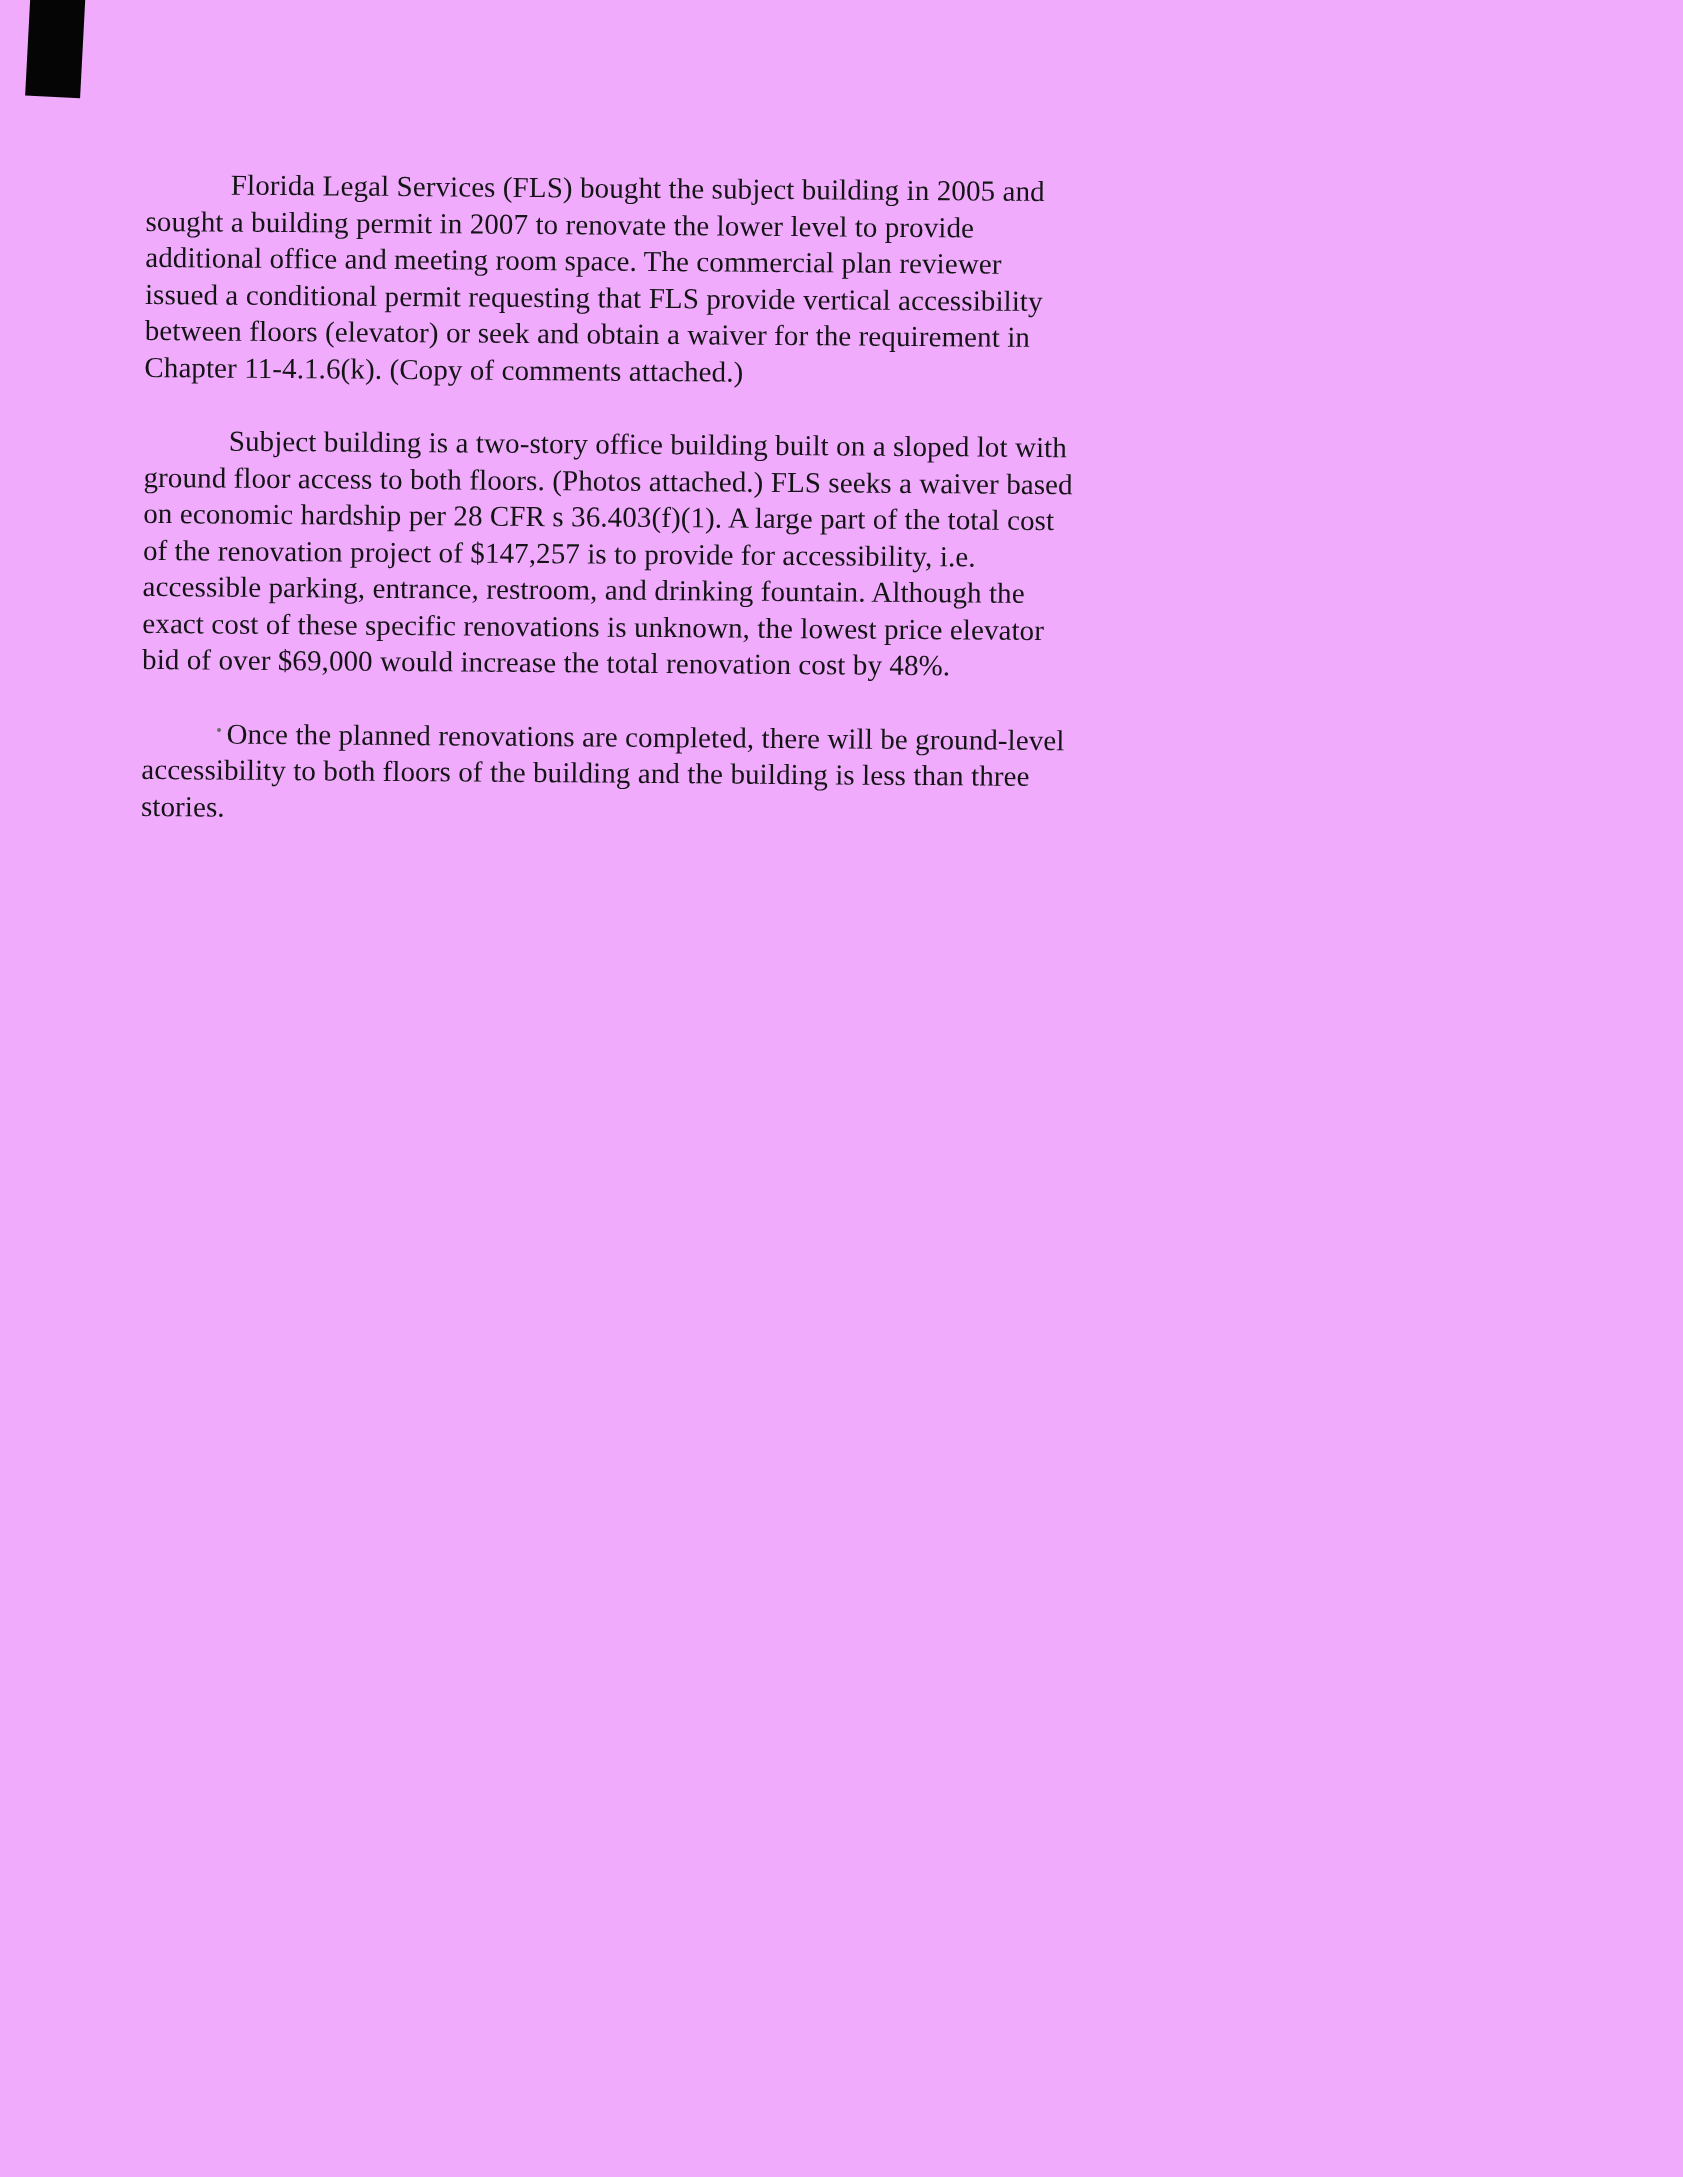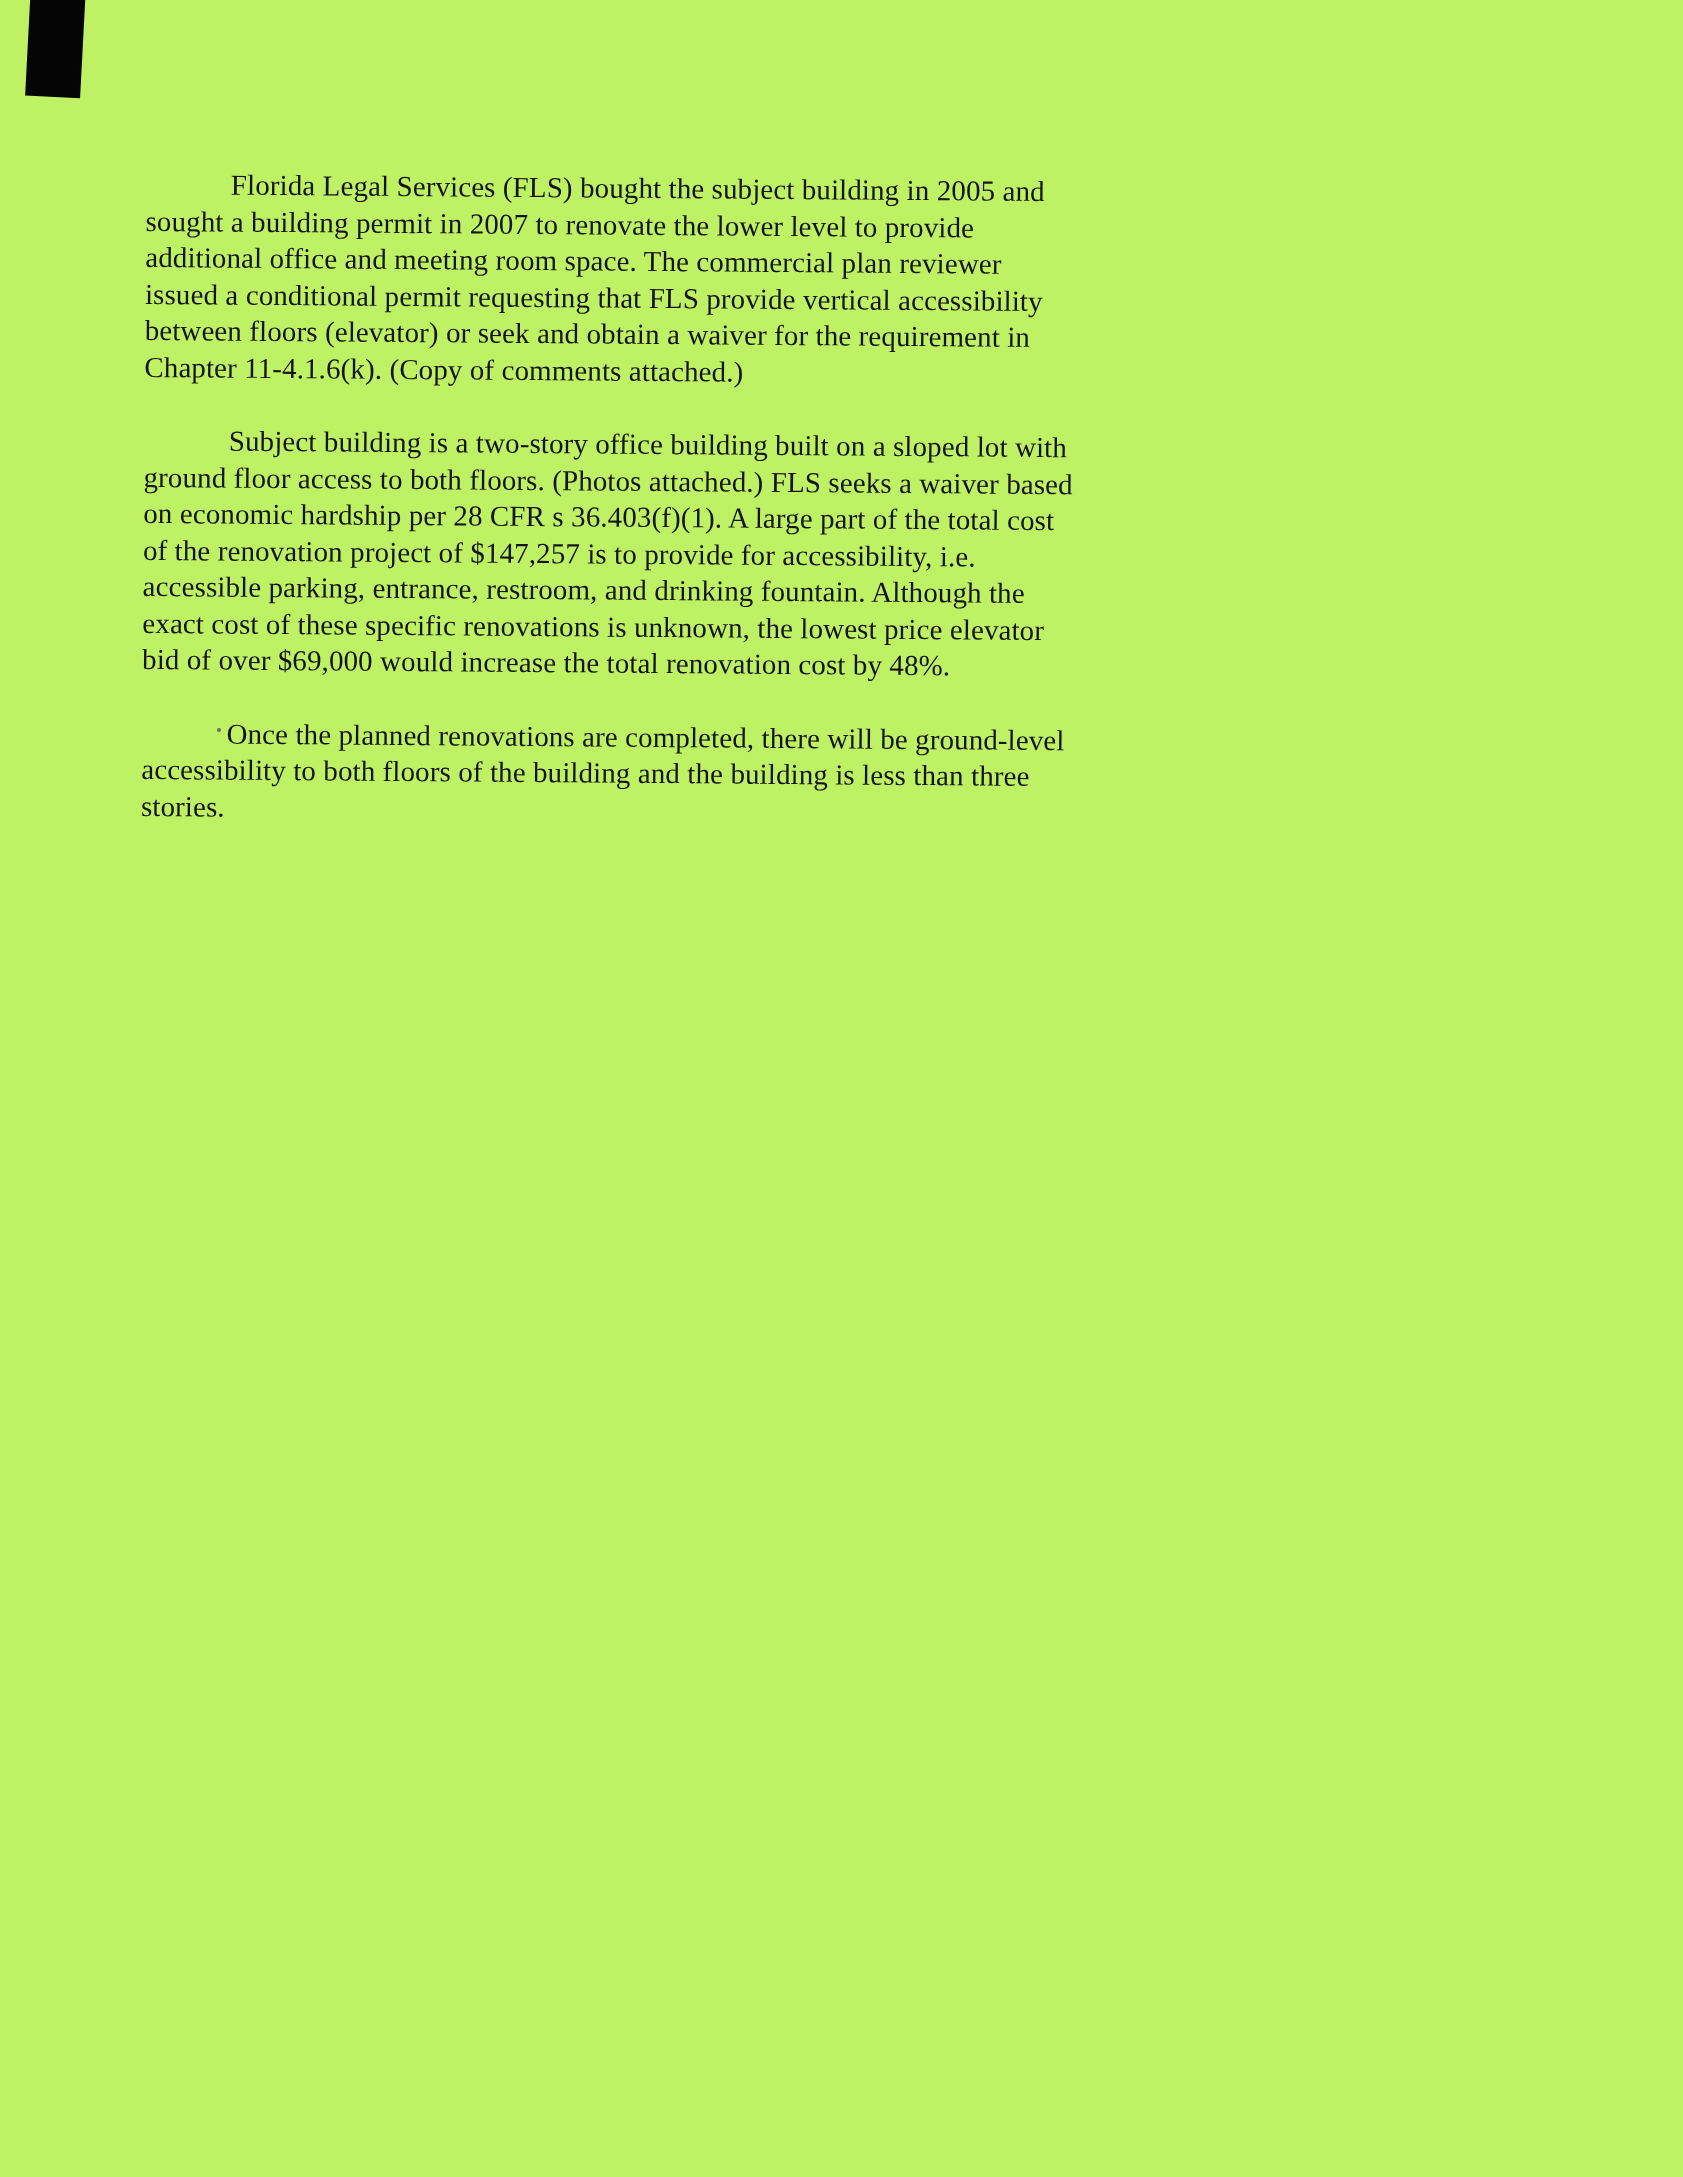--- a/index.html
+++ b/index.html
@@ -4,21 +4,21 @@
 <style>
   html, body {
     margin: 0;
     padding: 0;
     background: #ffffff;
   }
   .page {
     position: relative;
     width: 1683px;
     height: 2177px;
-    background: #bef264;
+    background: #f0abfc;
     overflow: hidden;
     font-family: "Liberation Serif", "DejaVu Serif", serif;
     color: #1b1b1d;
   }
   
   .corner-mark {
     position: absolute;
     left: 28px;
     top: -14px;
     width: 55px;

